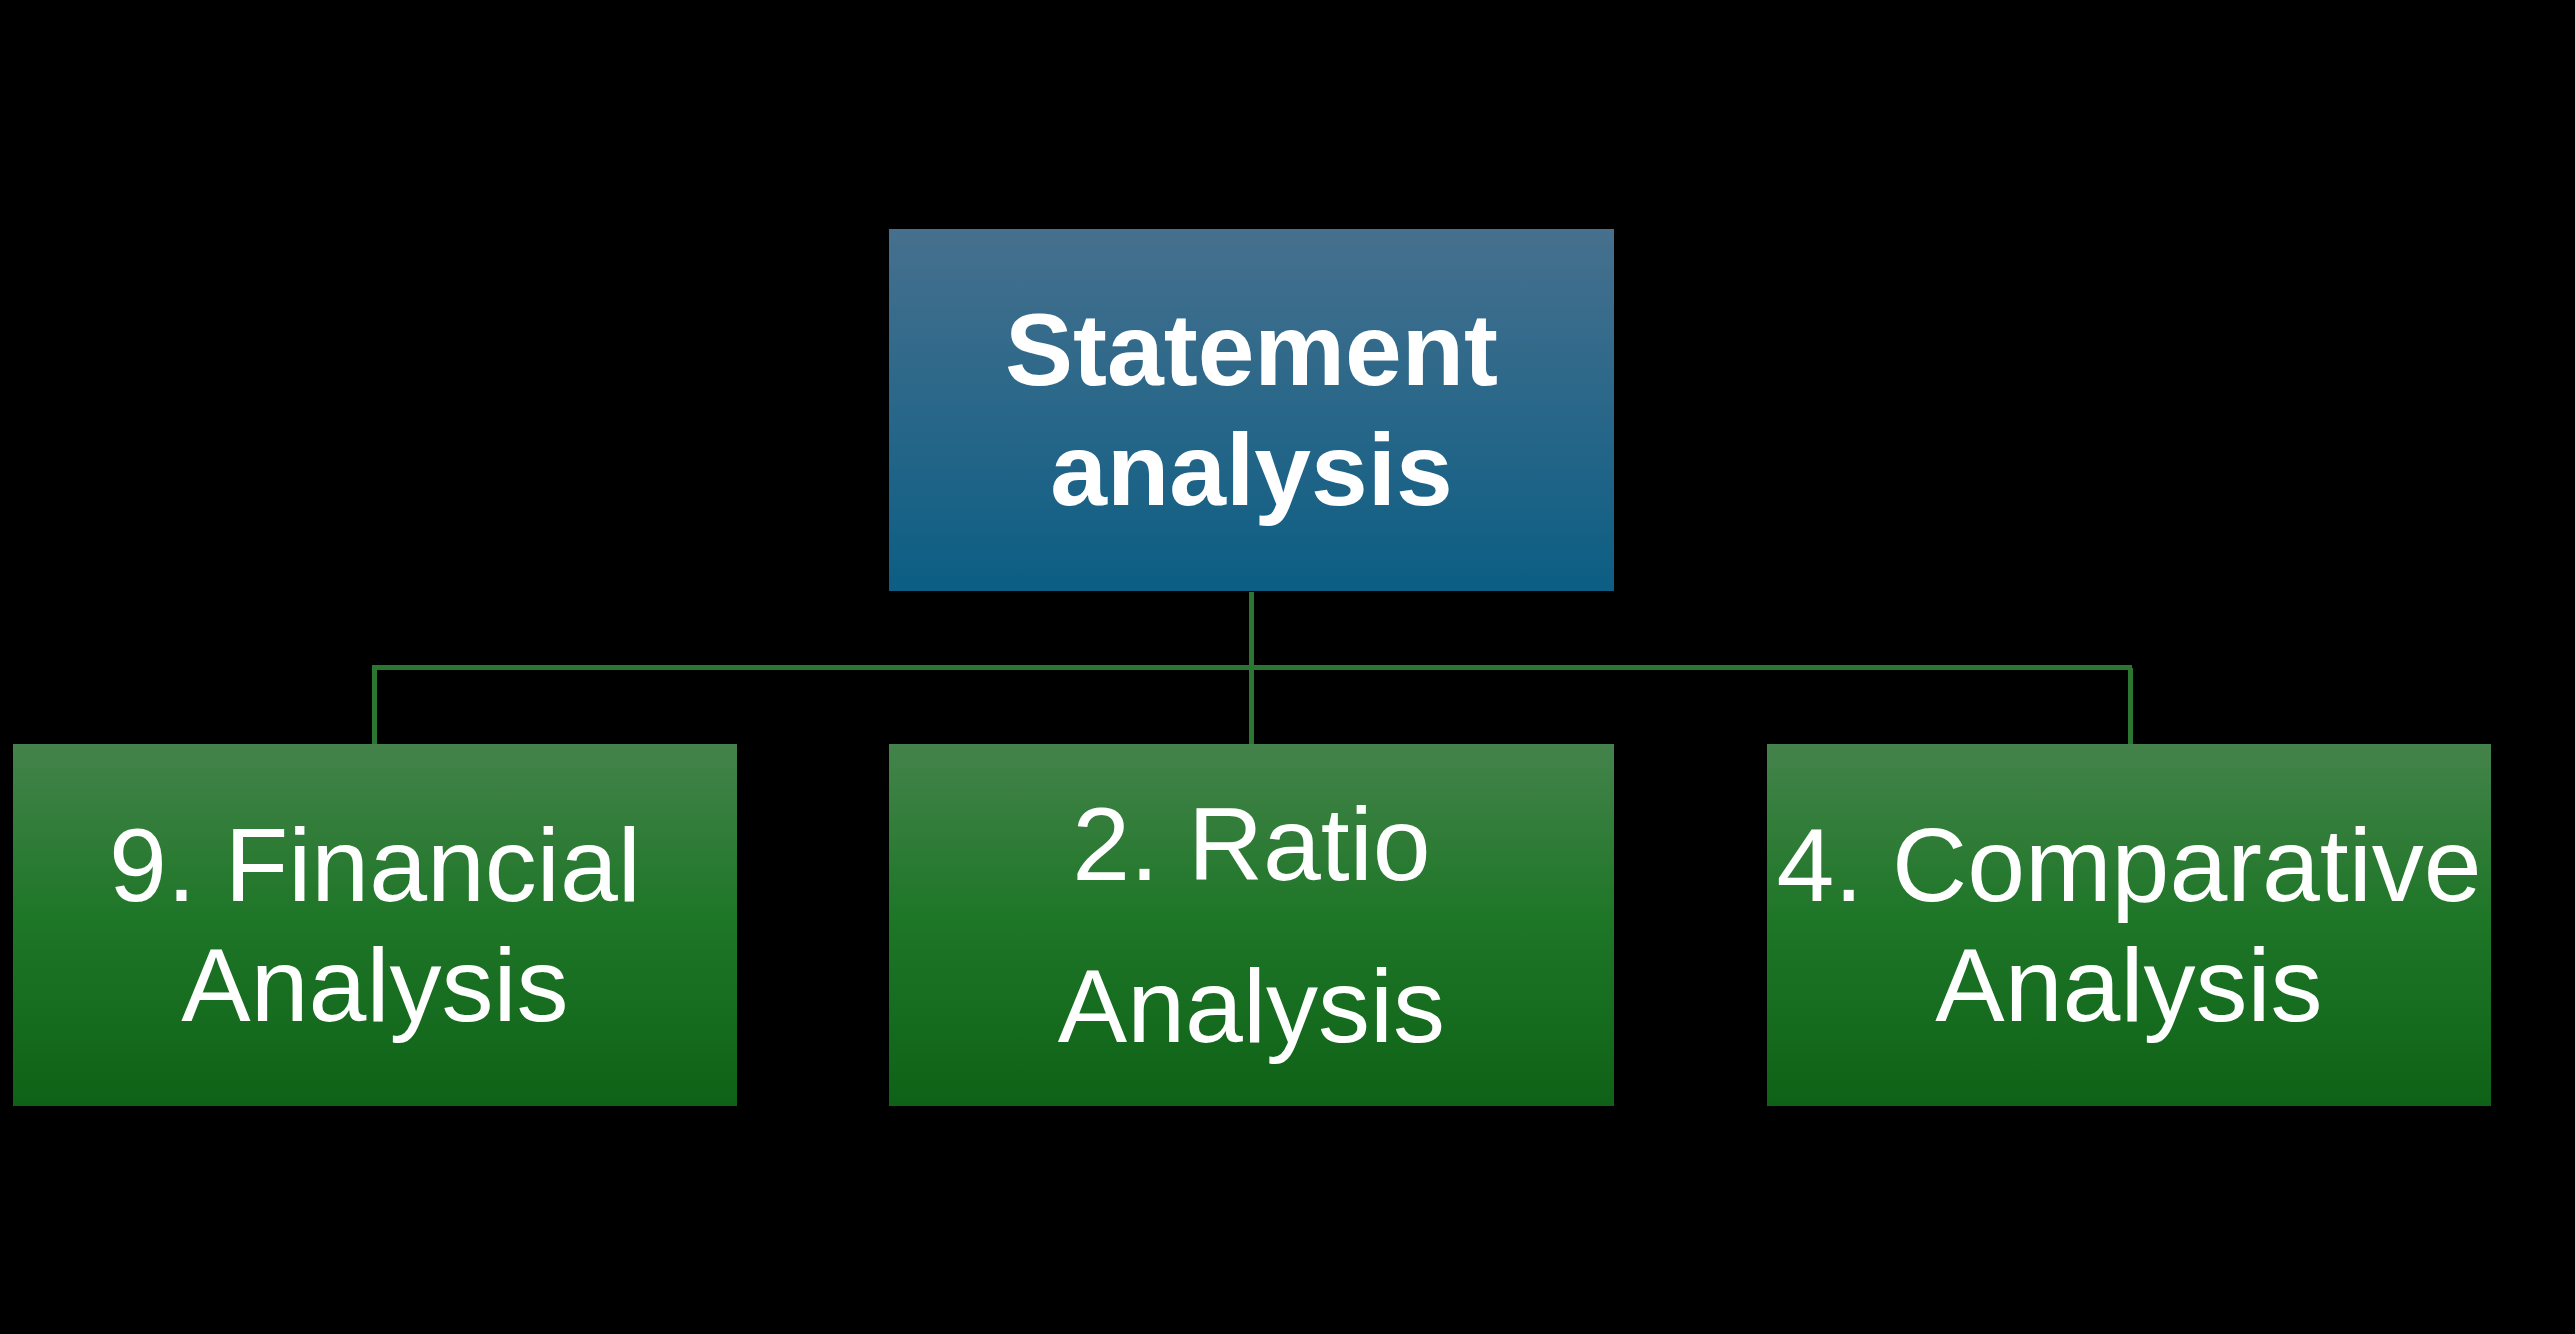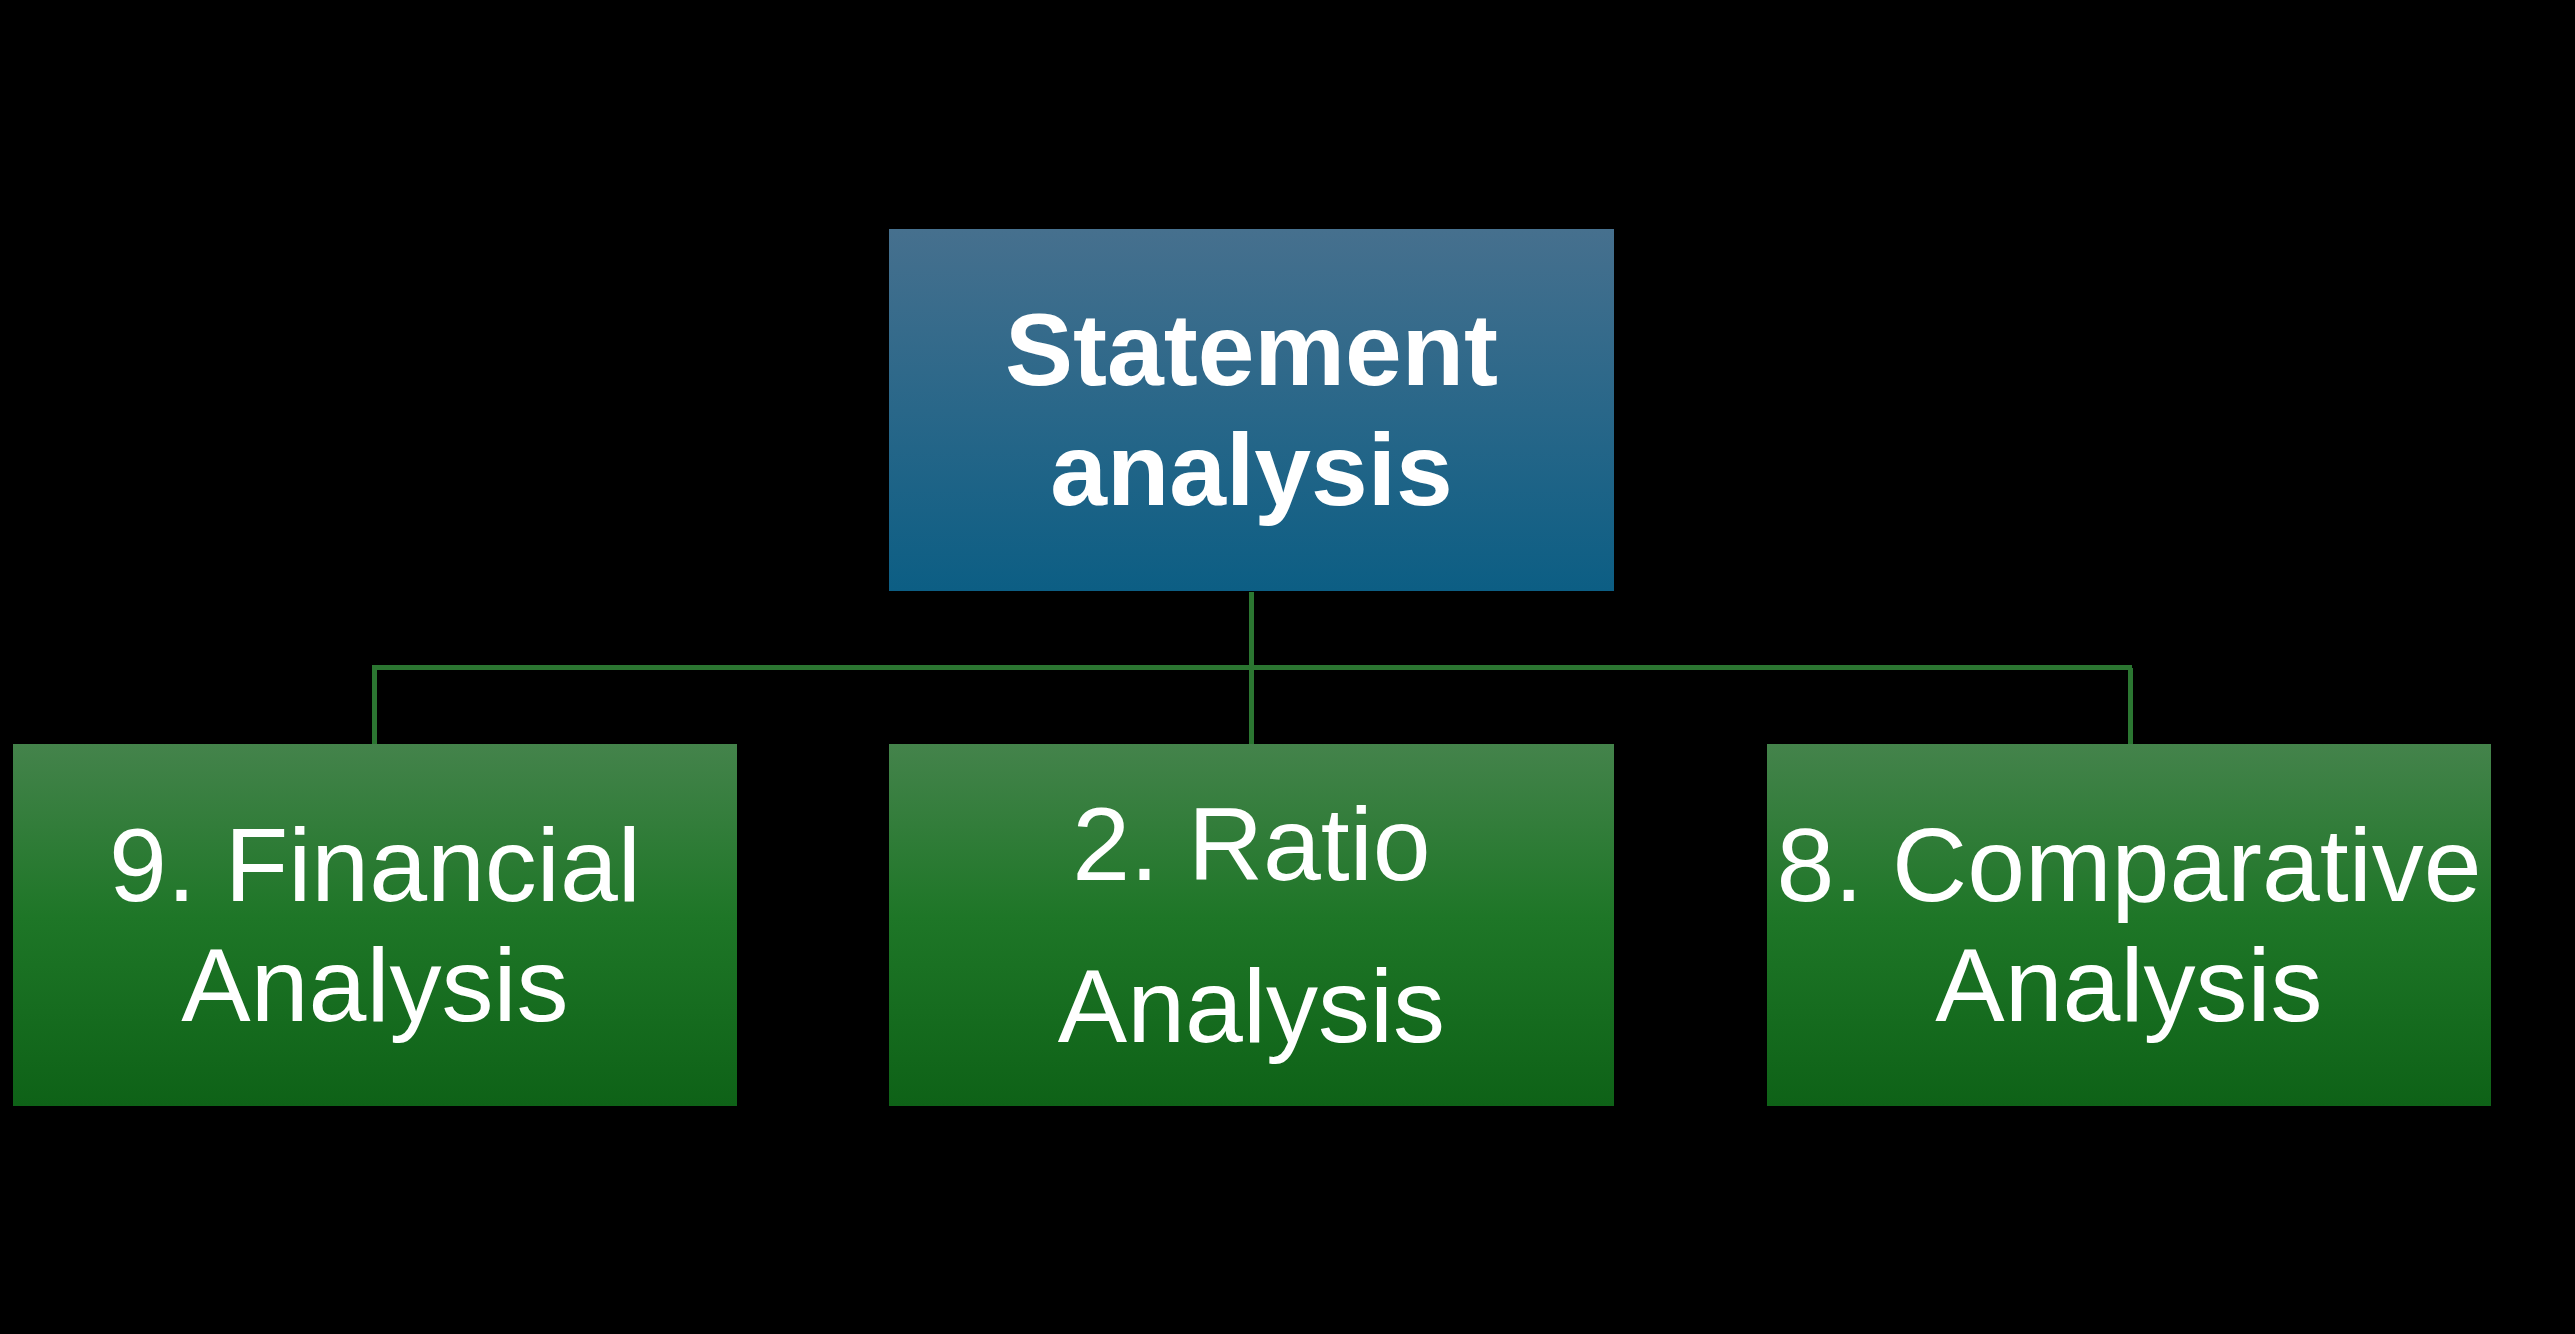--- a/index.html
+++ b/index.html
@@ -96,18 +96,18 @@
     <span class="line">9. Financial</span>
     <span class="line">Analysis</span>
   </div>
 
   <div class="node child-node c1" style="background: linear-gradient(rgb(68, 131, 75) 0%, rgb(30, 118, 39) 48%, rgb(14, 98, 23) 100%); color: rgb(255, 255, 255);">
     <span class="line">2. Ratio</span>
     <span class="line">Analysis</span>
   </div>
 
   <div class="node child-node c2" style="background: linear-gradient(rgb(68, 131, 75) 0%, rgb(30, 118, 39) 48%, rgb(14, 98, 23) 100%); color: rgb(255, 255, 255);">
-    <span class="line">8. Comparative</span>
+    <span class="line">4. Comparative</span>
     <span class="line">Analysis</span>
   </div>
 
 </div>
 
 
 </body></html>

